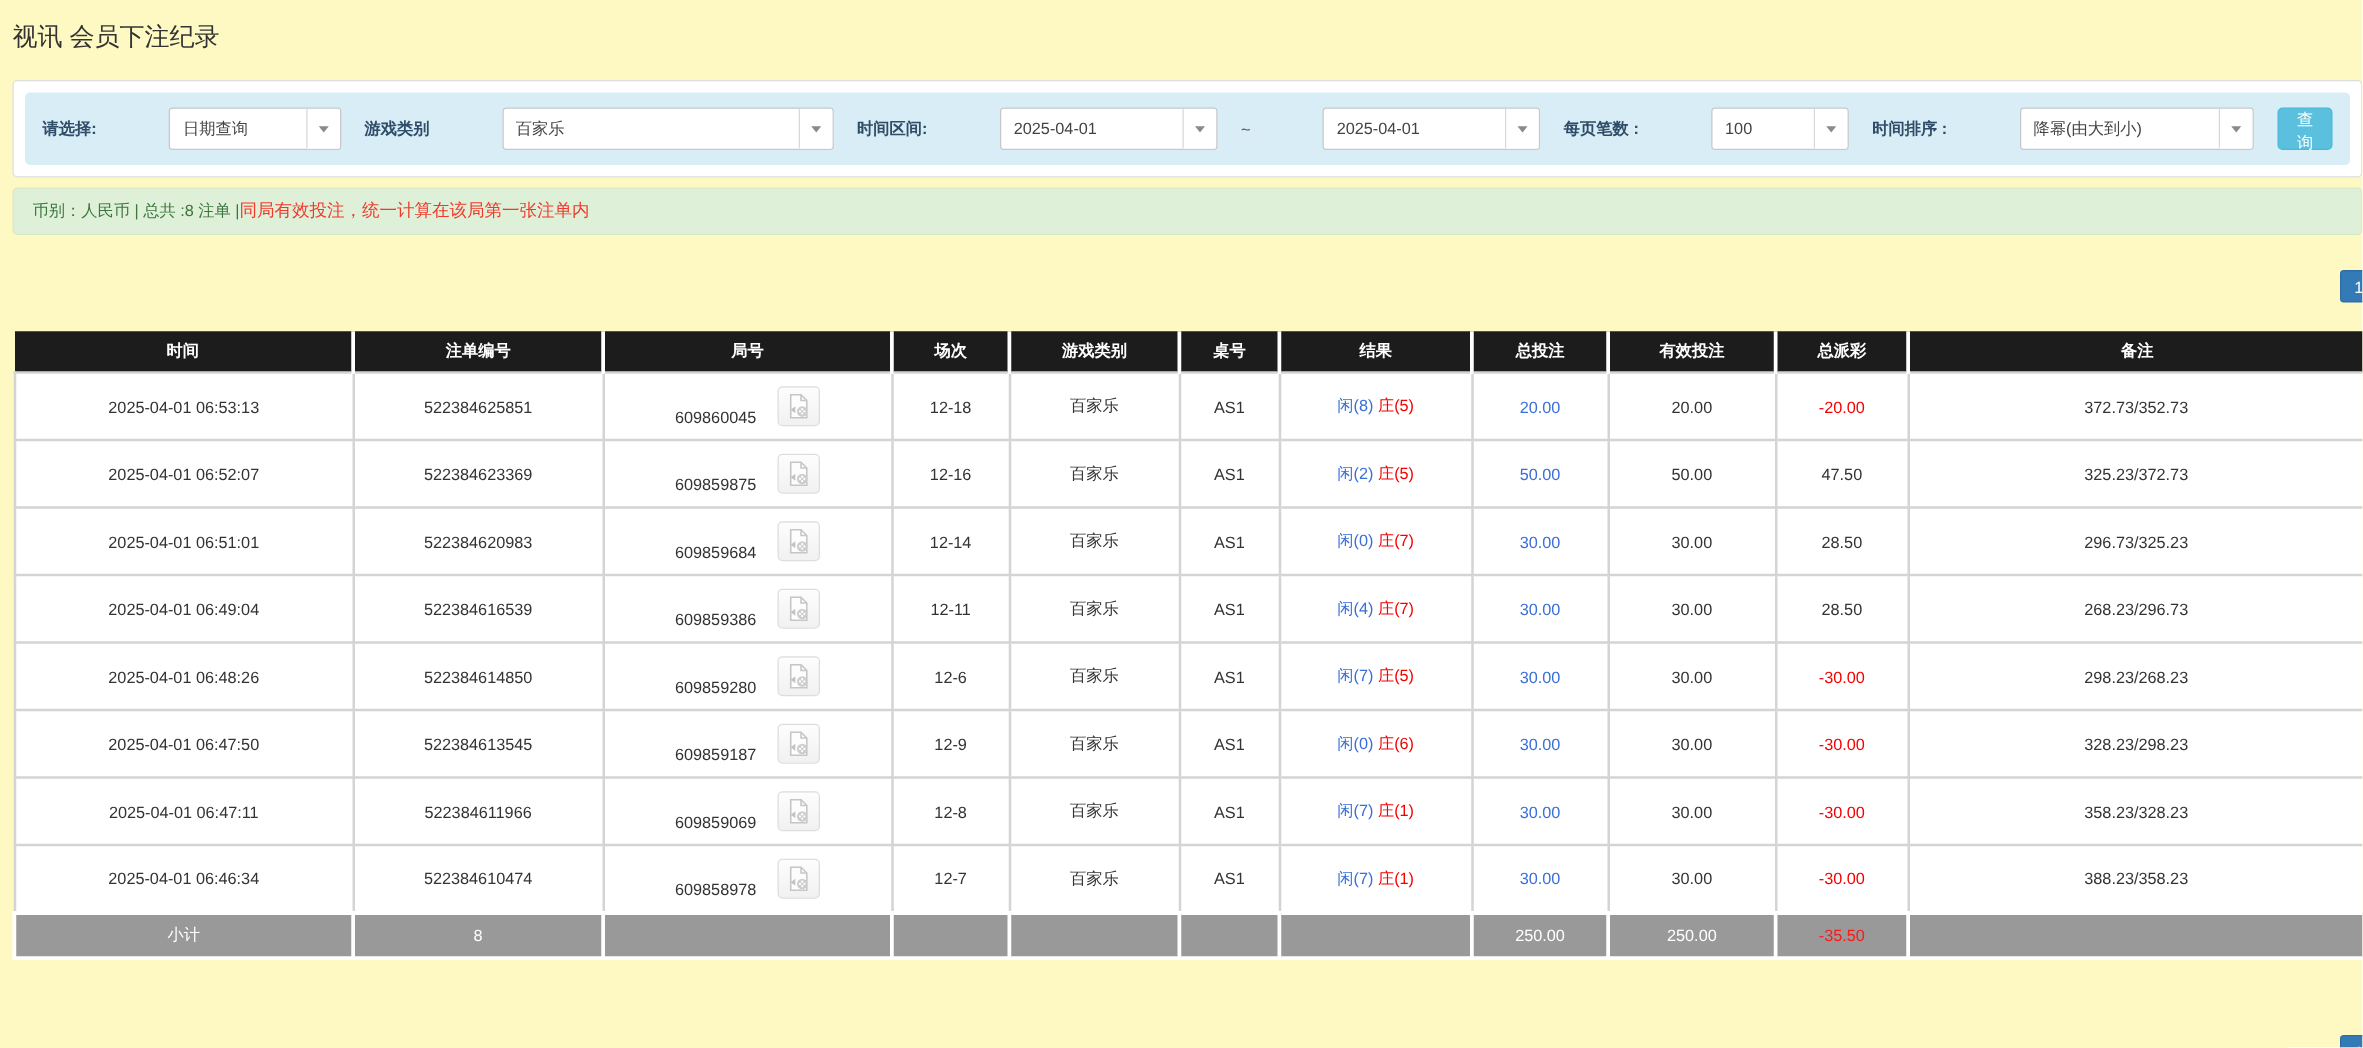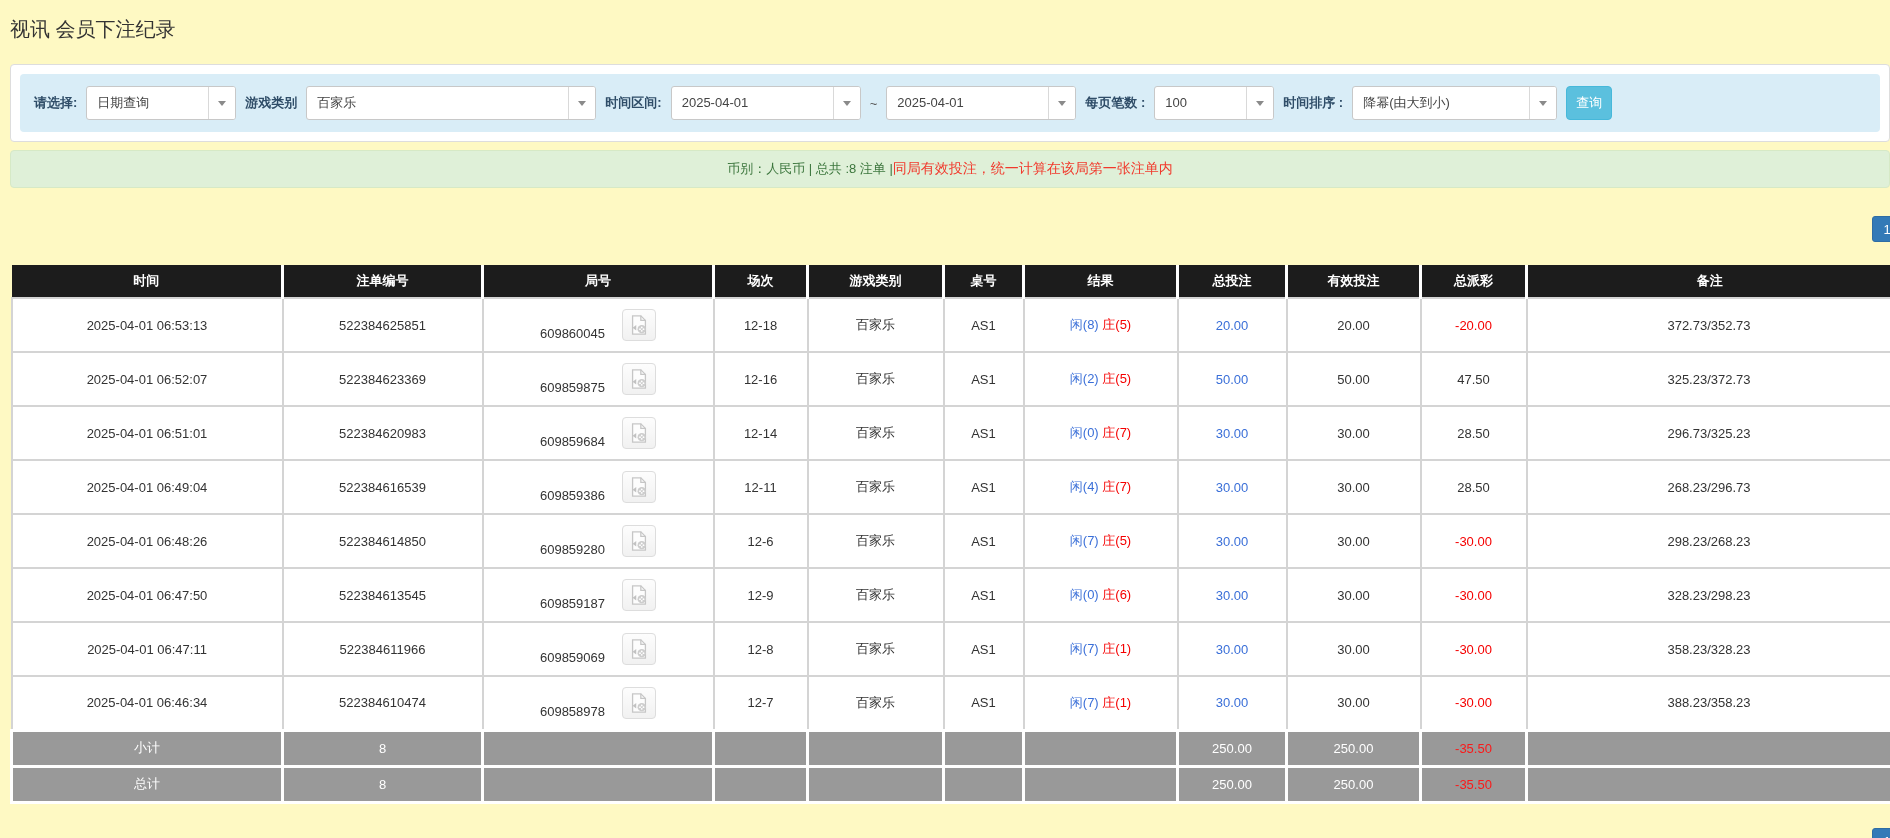--- a/index.html
+++ b/index.html
@@ -6,39 +6,39 @@
   html,body { width:1890px; height:838px; overflow:hidden; background:#fff;
               font-family:"Liberation Sans", sans-serif; }
   .page { position:relative; width:1890px; height:838px; background:#fef9c3; overflow:hidden; }
 
   .page-title { position:absolute; left:10px; top:16px; font-size:20px; color:#333; font-weight:400; }
 
   
   .filter-panel { position:absolute; left:10px; top:64px; width:1880px; height:78px;
                   background:#fff; border:1px solid #ddd; border-radius:4px; padding:9px; }
   .filter-bar { height:58px; background:#d9edf7; border-radius:4px; display:flex;
-                align-items:center; padding:0 14px; gap:9px; }
+                align-items:center; padding:0 14px; gap:19px; }
   .f-label { font-size:13px; font-weight:bold; color:#2f4d68; white-space:nowrap; }
   .tilde { font-size:13px; color:#555; }
   .combo { display:flex; align-items:stretch; height:34px; background:#fff;
-           border:1px solid #c8c8c8; border-radius:3px; overflow:hidden; cursor:pointer; }
+           border:1px solid #c8c8c8; border-radius:3px; overflow:hidden; cursor:pointer;margin-left:39px; }
   .combo-text { flex:1; padding:0 10px; font-size:13px; color:#444; line-height:32px; white-space:nowrap; overflow:hidden; }
   .combo-arrow { width:27px; display:flex; align-items:center; justify-content:center;
                  border-left:1px solid #d9d9d9; background:#fff; }
   .arrow-glyph { width:0; height:0; border-left:4px solid transparent; border-right:4px solid transparent;
                  border-top:5px solid #8a8a8a; }
   .w-select1 { width:150px; } .w-select2 { width:290px; } .w-date { width:190px; }
   .w-pagesize { width:120px; } .w-sort { width:205px; }
   .search-btn { height:34px; padding:0 9px; background:#5bc0de; border:1px solid #46b8da;
                 border-radius:4px; color:#fff; font-size:13px; cursor:pointer; }
 
   
   .summary-bar { position:absolute; left:10px; top:150px; width:1880px; height:38px;
                  background:#dff0d8; border:1px solid #d6e9c6; border-radius:4px;
-                 display:flex; align-items:center; justify-content:center; padding:0 15px; }
+                 display:flex; align-items:center; justify-content:flex-start; padding:0 15px; }
   .summary-left { font-size:13px; color:#3c763d; }
   .summary-right { font-size:14px; color:#f1392c; }
 
   
   .pager { position:absolute; width:30px; height:26px; background:#337ab7; border:1px solid #2e6da4;
            border-radius:3px; color:#fff; font-size:13px; display:flex; align-items:center;
            justify-content:center; cursor:pointer; }
   .pager-top { left:1872px; top:216px; }
   .pager-bottom { left:1872px; top:828px; }
 
@@ -422,31 +422,18 @@
           <td></td>
           <td></td>
     <td></td>
           <td></td>
     <td>250.00</td>
     <td>250.00</td>
     <td class="payout-val neg">-35.50</td>
     <td></td>
   </tr>
 
-  <tr class="summary-row">
-    <td>总计</td>
-    <td>8</td>
-    <td></td>
-          <td></td>
-          <td></td>
-    <td></td>
-          <td></td>
-    <td>250.00</td>
-    <td>250.00</td>
-    <td class="payout-val neg">-35.50</td>
-    <td></td>
-  </tr>
 </tbody>
   </table>
 
   <div class="pager pager-bottom">1</div>
 
 </div>
 
 </body></html>

